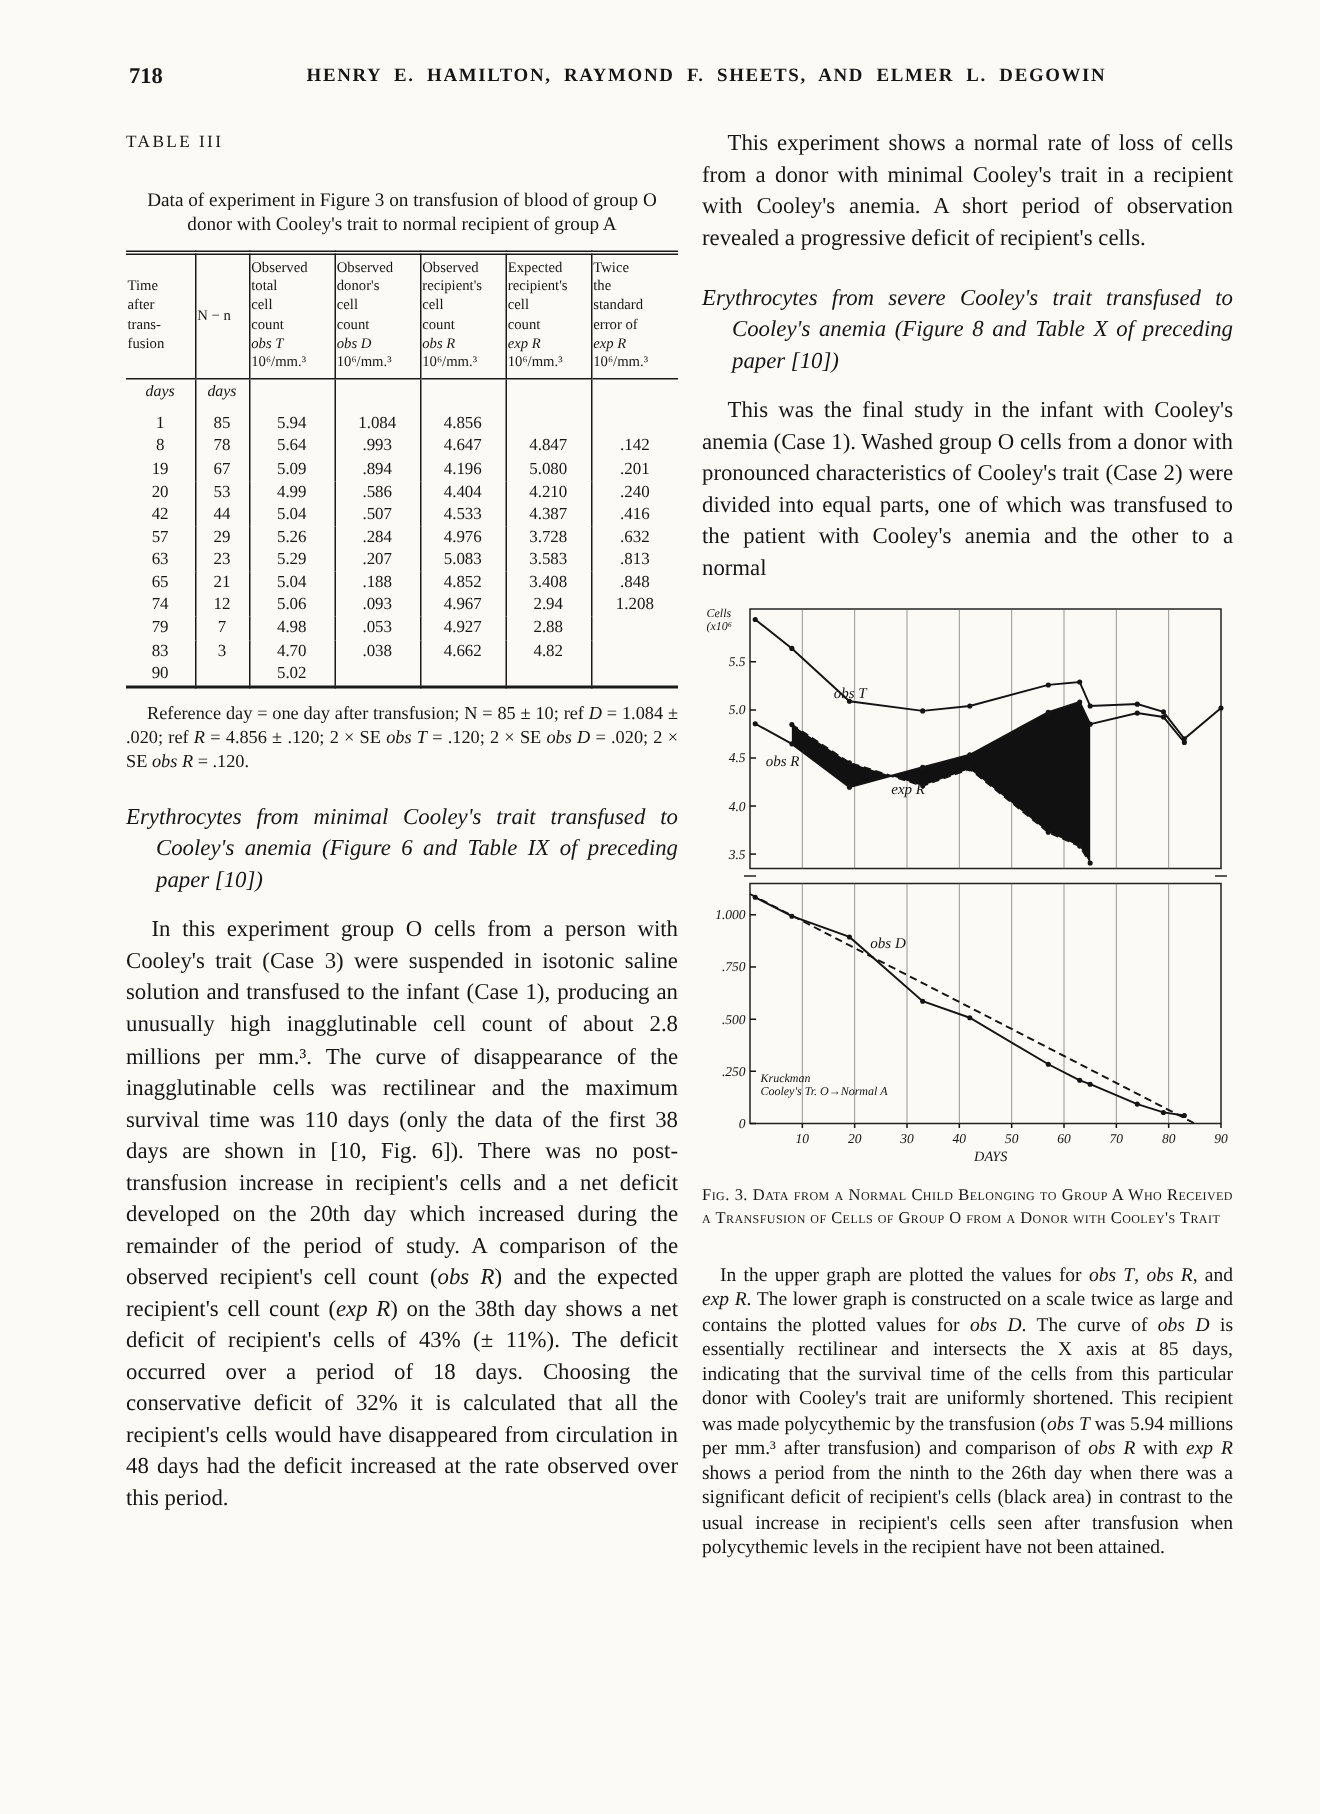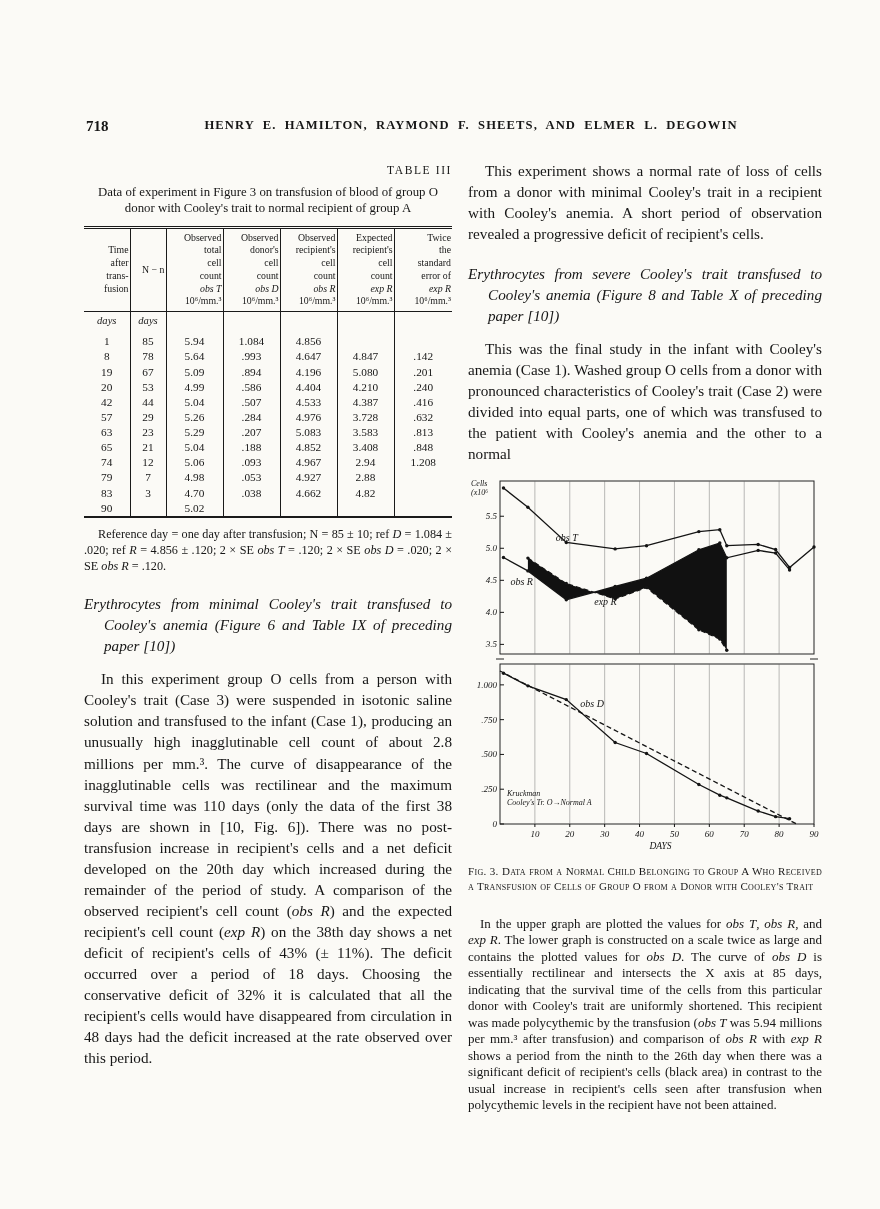--- a/index.html
+++ b/index.html
@@ -1,36 +1,36 @@
 <!DOCTYPE html>
 <html><head>
 <meta charset="utf-8">
 <style>
   html,body{margin:0;padding:0;}
   body{
     width:880px;height:1209px;overflow:hidden;
     background:#fbfaf6;color:#161616;
     font-family:"Liberation Serif","DejaVu Serif",serif;
   }
-  .page{width:880px;height:1143px;padding:118px 58px 30px 84px;box-sizing:border-box;position:relative;}
+  .page{width:880px;height:1143px;padding:43px 58px 30px 84px;box-sizing:border-box;position:relative;}
   .running-head{position:relative;height:20px;margin-bottom:22px;}
   .page-num{position:absolute;left:2px;top:0;font-weight:bold;font-size:15px;}
   .head-title{position:absolute;left:36px;right:0;text-align:center;font-weight:bold;font-size:12.6px;letter-spacing:1.1px;word-spacing:4px;}
   .columns{display:flex;gap:16px;}
   .col-left{width:368px;flex:none;}
   .col-right{width:354px;flex:none;}
   .body-para{font-size:15.2px;line-height:1.385;text-align:justify;margin:0;}
   .indent{text-indent:17px;}
   .para-after-table{margin-top:24px;}
   .section-heading{font-size:15.2px;font-style:italic;font-weight:normal;line-height:1.38;margin:20px 0 11px 0;padding-left:20px;text-indent:-20px;text-align:justify;}
   
-  .table-label{text-align:right;font-size:11.5px;letter-spacing:1.6px;margin:4px 0 8px;}
+  .table-label{text-align:left;font-size:11.5px;letter-spacing:1.6px;margin:4px 0 24px;}
   .table-caption{text-align:center;font-size:12.8px;line-height:1.28;margin:0 8px 9px;}
   .data-table{width:100%;border-collapse:collapse;border-top:3px double #1a1a1a;border-bottom:2px solid #1a1a1a;table-layout:fixed;}
-  .data-table th{font-weight:normal;font-size:9.8px;line-height:1.3;text-align:right;vertical-align:middle;padding:3px 1px;border-bottom:1px solid #1a1a1a;}
+  .data-table th{font-weight:normal;font-size:9.8px;line-height:1.3;text-align:left;vertical-align:middle;padding:3px 1px;border-bottom:1px solid #1a1a1a;}
   .data-table th+th,.data-table td+td{border-left:1px solid #1a1a1a;}
   .data-table td{font-size:11.3px;line-height:1.34;text-align:center;padding:0 1px;}
   .units-row td{font-size:10.6px;padding:2px 1px 3px;}
   .data-table tbody tr:nth-child(2) td{padding-top:3px;}
   .footnote{font-size:12.2px;line-height:1.3;text-align:justify;text-indent:14px;margin:9px 0 0;}
   
   .figure{margin:12px 0 4px;text-align:center;}
   .fig-caption-title{font-variant:small-caps;font-size:11px;line-height:1.34;letter-spacing:.3px;text-align:justify;margin:2px 0 0;}
   .fig-caption-body{font-size:13px;line-height:1.27;text-align:justify;text-indent:12px;margin:22px 0 0;}
 </style>

